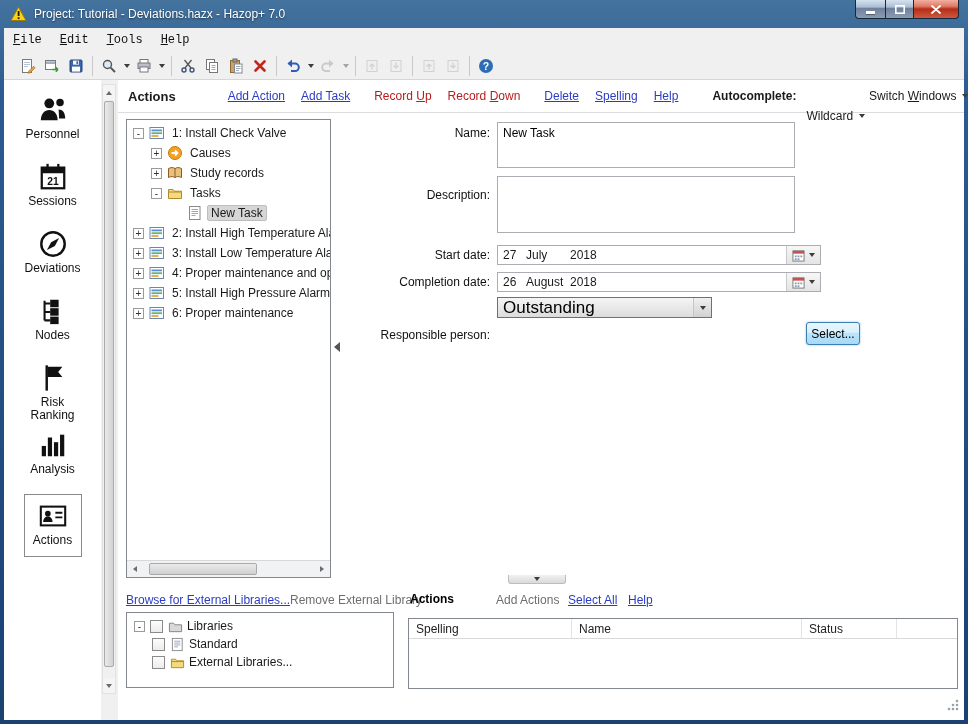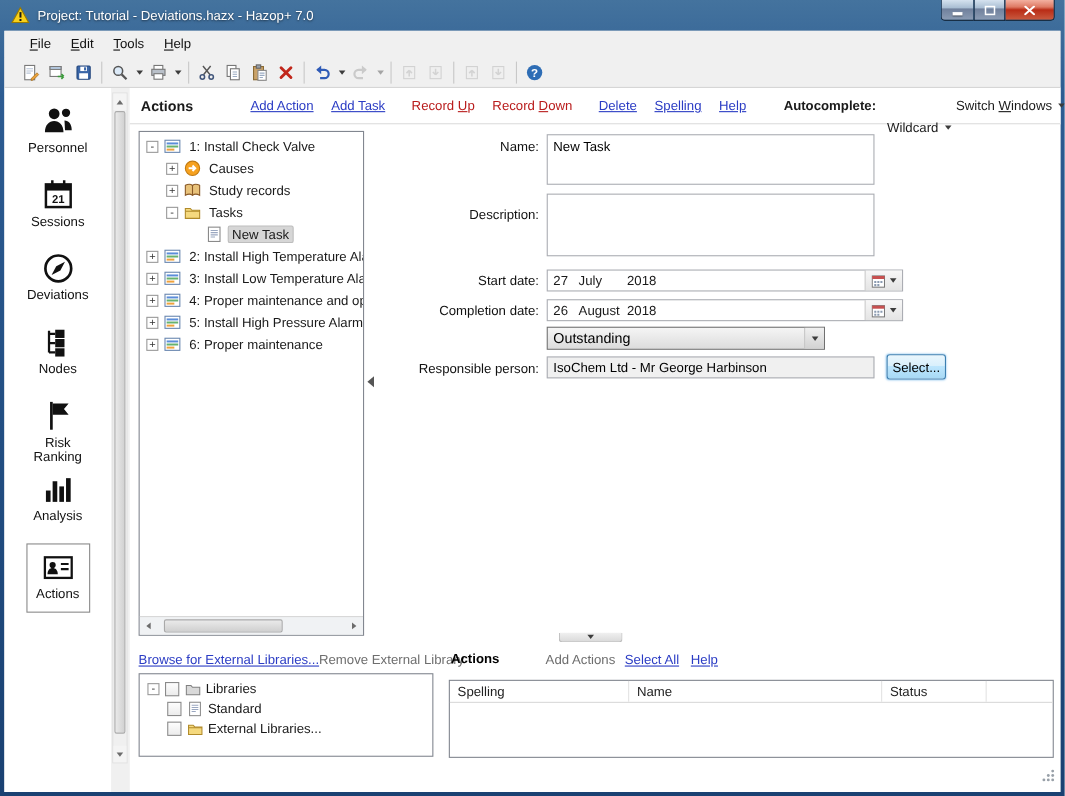--- a/index.html
+++ b/index.html
@@ -21,21 +21,21 @@
           background:linear-gradient(#d5e2ef 0%,#a8bdd2 40%,#70809c 45%,#8b9cb4 100%); }
   .wbtn.maxb { width:29px;
           background:linear-gradient(#d5e2ef 0%,#a8bdd2 40%,#70809c 45%,#8b9cb4 100%); }
   .wbtn.closeb { width:45px; border-radius:0 0 4px 0; border-left:none;
           background:linear-gradient(#f3b0a0 0%,#de7a64 35%,#b92c16 50%,#c95b40 100%); }
   .glyph-min { width:9px; height:3px; background:#fff; margin-top:7px; box-shadow:0 1px 1px rgba(0,0,0,.4); }
 
   
   .app { position:absolute; left:4px; top:28px; width:960px; height:692px; background:#f0f0f0; }
   .menubar { position:absolute; left:0; top:0; width:100%; height:24px; display:flex;
-             align-items:center; padding-left:14px; background:#f0f0f0; }
+             align-items:center; padding-left:0; background:#f0f0f0;font-family:Liberation Mono, monospace; }
   .menu-item { padding:3px 9px; font-size:12px; color:#111; }
   .menu-item u { text-decoration:underline; }
   .toolbar { position:absolute; left:0; top:24px; width:100%; height:28px; background:#f0f0f0;
              border-bottom:1px solid #d6d6d6; display:flex; align-items:center; padding-left:12px; }
   .tbtn { width:24px; height:22px; display:flex; align-items:center; justify-content:center; border-radius:2px; }
   .tdd { width:11px; height:22px; display:flex; align-items:center; justify-content:center; }
   .tsplit { display:flex; align-items:center; }
   .tsep { width:1px; height:20px; background:#c8c8c8; margin:0 4px; }
   .dis { opacity:.42; filter:grayscale(1); }
   .arr-dn { width:0; height:0; border-left:3.5px solid transparent; border-right:3.5px solid transparent; border-top:4px solid #3c3c3c; }
@@ -95,22 +95,22 @@
 
   
   .flabel { position:absolute; left:160px; width:212px; text-align:right; font-size:12px; color:#111; }
   .ta { position:absolute; left:379px; width:298px; border:1px solid #abadb3; background:#fff;
         font-family:"Liberation Sans",sans-serif; font-size:12px; padding:3px 5px; resize:none; overflow:hidden; outline:none; }
   .datectl { position:absolute; left:379px; width:324px; height:20px; border:1px solid #abadb3;
              background:#fff; display:flex; align-items:center; font-size:12px; }
   .dd-day { width:28px; padding-left:5px; } .dd-month { width:44px; } .dd-year { flex:1; }
   .cal-btn { width:34px; height:100%; border-left:1px solid #c9c9c9; background:linear-gradient(#f7f7f7,#e4e4e4);
              display:flex; align-items:center; justify-content:center; gap:4px; }
-  .combo { position:absolute; left:379px; width:253px; height:21px; border:1px solid #707070;
-           background:linear-gradient(#f5f5f5,#dcdcdc); display:flex; align-items:center; font-size:13px; }
+  .combo { position:absolute; left:379px; width:215px; height:21px; border:1px solid #707070;
+           background:linear-gradient(#f5f5f5,#dcdcdc); display:flex; align-items:center; font-size:17px; }
   .combo-val { flex:1; padding-left:5px; color:#000; }
   .combo-btn { width:18px; height:100%; display:flex; align-items:center; justify-content:center;
                background:linear-gradient(#f0f0f0,#d2d2d2); border-left:1px solid #c6c6c6; }
   .ro-field { position:absolute; left:379px; width:298px; height:20px; border:1px solid #abadb3;
               background:#f0f0f0; font-family:"Liberation Sans",sans-serif; font-size:12px; padding:0 5px; color:#000; }
   .btn-select { position:absolute; left:688px; top:242px; width:54px; height:23px; font-family:"Liberation Sans",sans-serif;
               font-size:12px; color:#000; border:1px solid #3c7fb1; border-radius:3px; box-shadow:0 0 2px #6db3e8;
               background:linear-gradient(#eaf6fd 0%,#d9f0fc 45%,#bee6fd 46%,#a7d9f5 100%); }
 
   
@@ -647,21 +647,20 @@
       </div>
 
       <div class="combo" style="top:217px">
         <span class="combo-val">Outstanding</span>
         <span class="combo-btn">
             <span class="arr-dn"></span>
           </span>
       </div>
 
       <div class="flabel" style="top:248px">Responsible person:</div>
-      <input class="ro-field" style="top: 244px;" readonly="" value="IsoChem Ltd - Mr George Harbinson">
       <button class="btn-select">Select...</button>
 
       <div class="collapse-tab">
           <span class="arr-dn"></span>
         </div>
 
       <span class="blink blue-link" style="left:8px;top:513px">Browse for External Libraries...</span>
       <span class="blink gray-text" style="left:172px;top:513px">Remove External Library</span>
 
       <div class="lib-panel">

